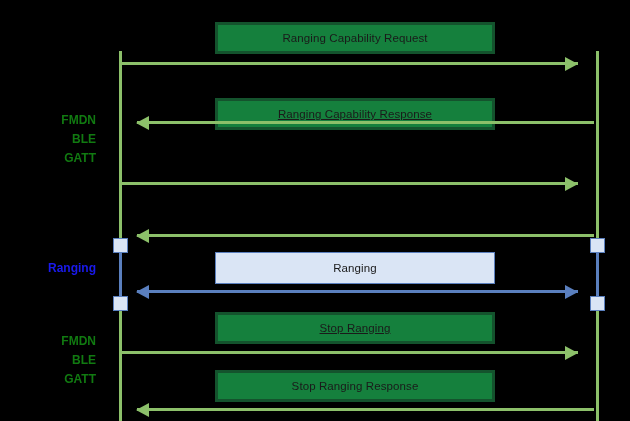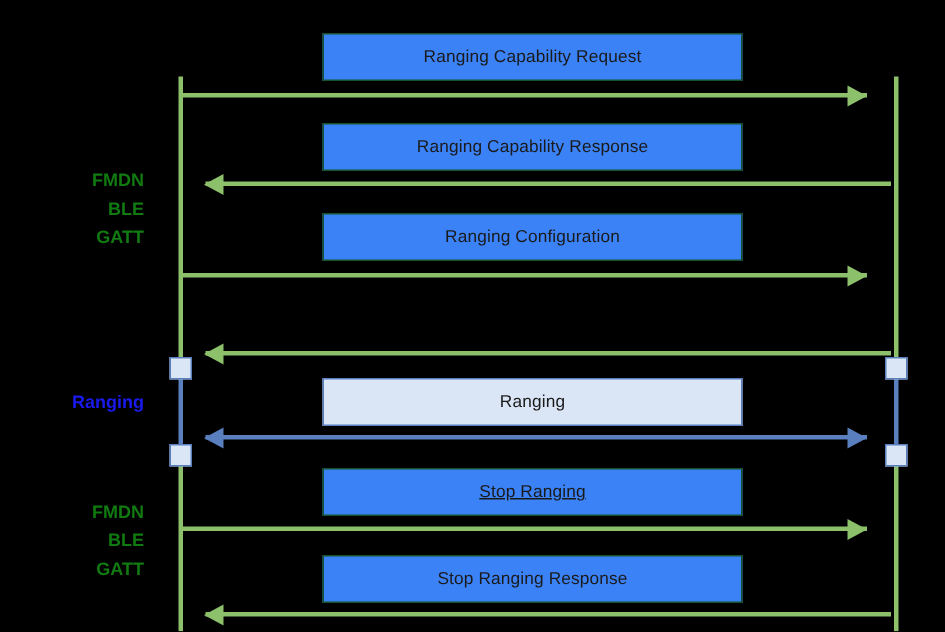--- a/index.html
+++ b/index.html
@@ -47,22 +47,22 @@
     height: 32px;
     box-sizing: border-box;
     display: flex;
     align-items: center;
     justify-content: center;
     font-size: 11.5px;
     color: #1a1a1a;
     letter-spacing: 0.1px;
   }
   .msgbox.green {
-    background: #3b82f6;
-    border: 1px solid #14532d;
+    background: #15803d;
+    border: 3px solid #14532d;
   }
   .msgbox.blue {
     background: #dae5f5;
     border: 1px solid #5a7fbe;
   }
 
   
   .arrow-line {
     position: absolute;
     height: 3px;
@@ -135,25 +135,24 @@
   <div class="phase-label blue" style="top:259px;">Ranging</div>
 
   <div class="phase-label green" style="top:332px;">FMDN
 BLE
 GATT</div>
 
   <div class="msgbox green" style="top:22px;">Ranging Capability Request</div>
   <div class="arrow-line green" style="left:121px; top:62px; width:457px;"></div>
   <div class="arrow-head right green" style="left:565px; top:56.5px;"></div>
 
-  <div class="msgbox green" style="top:82px;">Ranging Capability Response</div>
+  <div class="msgbox green" style="top:98px;text-decoration:underline;">Ranging Capability Response</div>
   <div class="arrow-line green" style="left:137px; top:121px; width:457px;"></div>
   <div class="arrow-head left green" style="left:136px; top:115.5px;"></div>
 
-  <div class="msgbox green" style="top:142px;">Ranging Configuration</div>
   <div class="arrow-line green" style="left:121px; top:182px; width:457px;"></div>
   <div class="arrow-head right green" style="left:565px; top:176.5px;"></div>
 
   <div class="arrow-line green" style="left:137px; top:234px; width:457px;"></div>
   <div class="arrow-head left green" style="left:136px; top:228.5px;"></div>
 
   <div class="msgbox blue" style="top:252px;">Ranging</div>
   <div class="arrow-line blue" style="left:137px; top:290px; width:441px;"></div>
   <div class="arrow-head left blue" style="left:136px; top:284.5px;"></div>
   <div class="arrow-head right blue" style="left:565px; top:284.5px;"></div>

